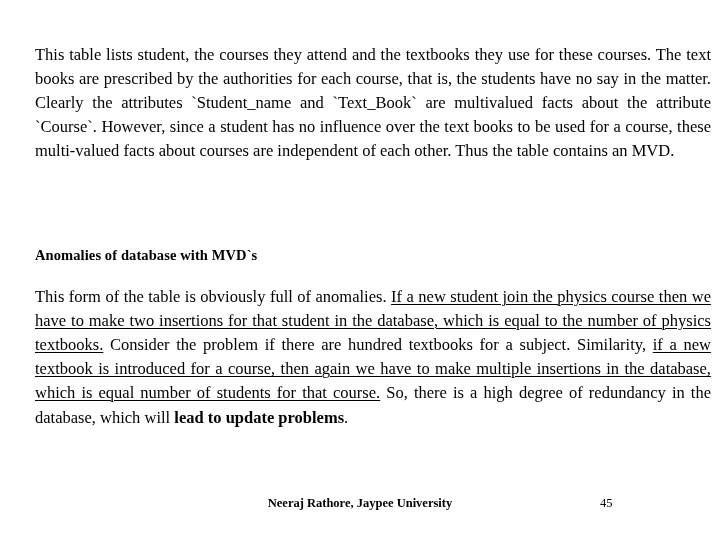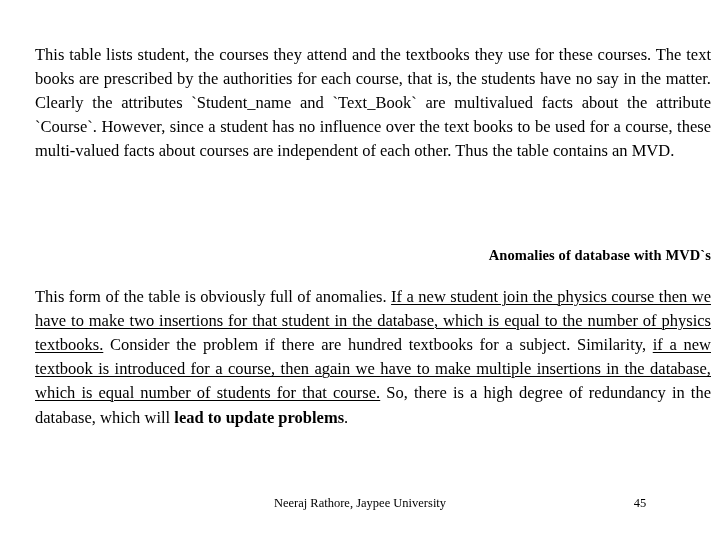--- a/index.html
+++ b/index.html
@@ -43,21 +43,21 @@
 
   
   .section-heading {
     position: absolute;
     left: 35px;
     top: 245px;
     width: 676px;
     font-size: 14.5px;
     font-weight: bold;
     line-height: 20px;
-    text-align: right;
+    text-align: left;
     letter-spacing: 0.1px;
   }
 
   
   #para-anomalies {
     top: 268px;
   }
 
   .u {
     text-decoration: underline;
@@ -79,28 +79,29 @@
 
   .footer-author {
     position: absolute;
     left: 0;
     top: 0;
     width: 720px;
     text-align: center;
     font-size: 12.5px;
     line-height: 18px;
     color: #000000;
+    font-weight: bold;
   }
 
   .footer-pageno {
     position: absolute;
     left: 600px;
     top: 0;
     width: 80px;
-    text-align: center;
+    text-align: left;
     font-size: 12.5px;
     line-height: 18px;
     color: #000000;
   }
 </style>
 </head>
 <body>
 
 <div class="slide">
 

